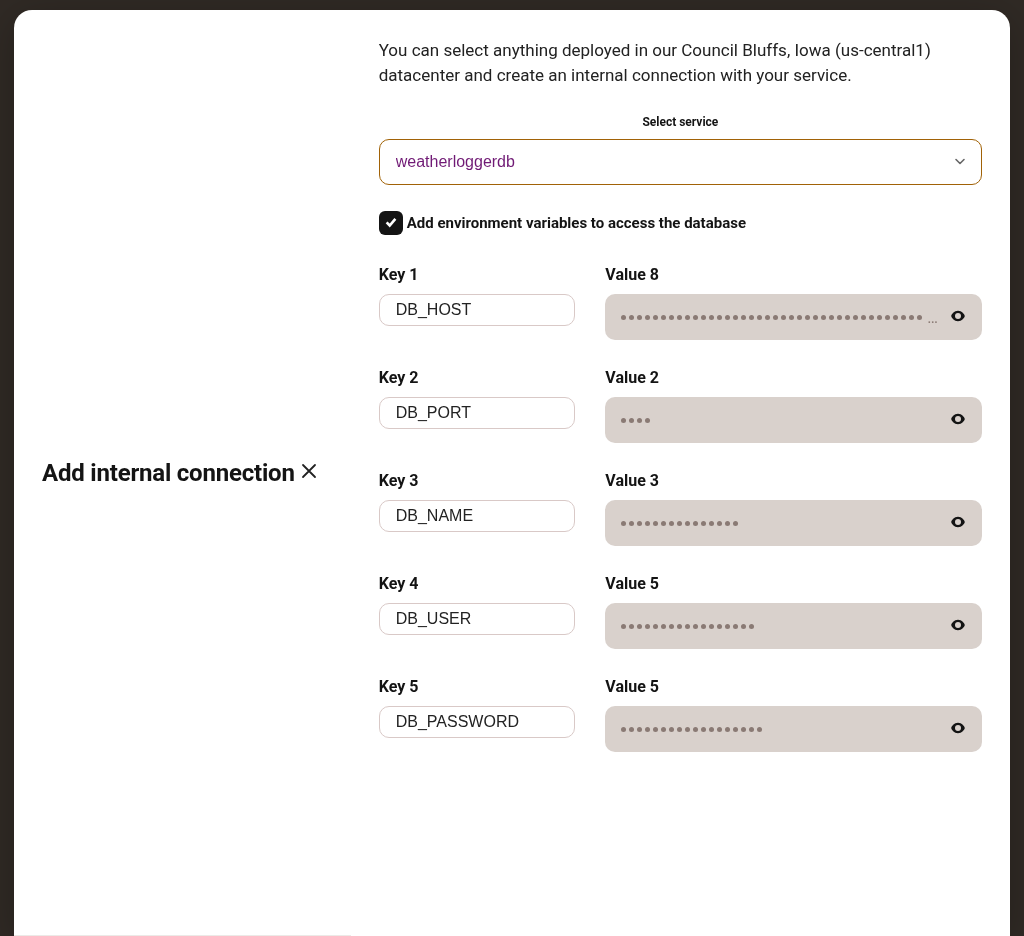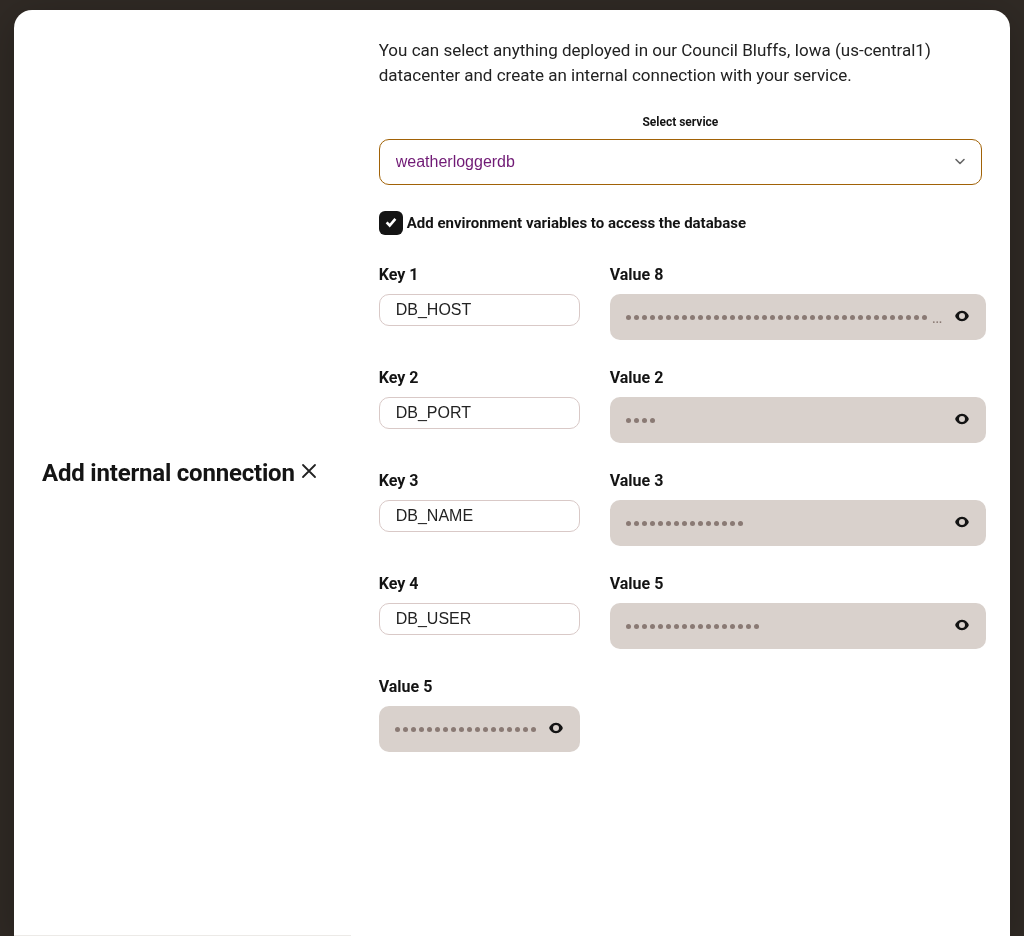--- a/index.html
+++ b/index.html
@@ -245,20 +245,21 @@
               <span class="dot"></span>
             </div>
             <button class="eye-btn" type="button">
               <span><svg viewBox="0 0 24 24">
                   <path d="M12 5c-5 0-9 5-9 7s4 7 9 7 9-5 9-7-4-7-9-7zm0 11a4 4 0 1 1 0-8 4 4 0 0 1 0 8z" fill="currentColor"></path>
                   <circle cx="12" cy="12" r="1.8" fill="#d9d1cc"></circle>
                 </svg></span>
             </button>
           </div>
         </div>
+        <div class="kv-block"><span class="kv-label">Key 5</span><input class="text-input" value="DB_PASSWORD" style=""></div>
         <div class="kv-block">
           <span class="kv-label">Value 5</span>
           <div class="value-field">
             <div class="masked">
               <span class="dot"></span>
               <span class="dot"></span>
               <span class="dot"></span>
               <span class="dot"></span>
               <span class="dot"></span>
               <span class="dot"></span>

